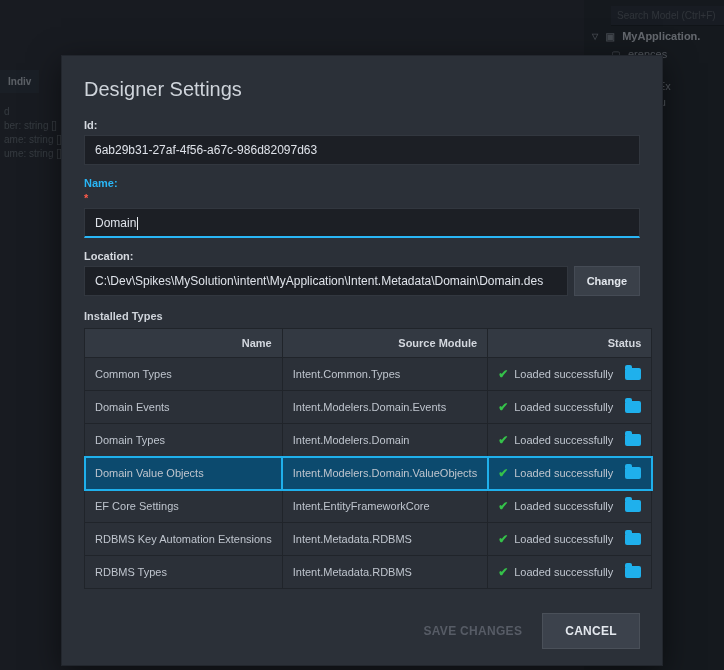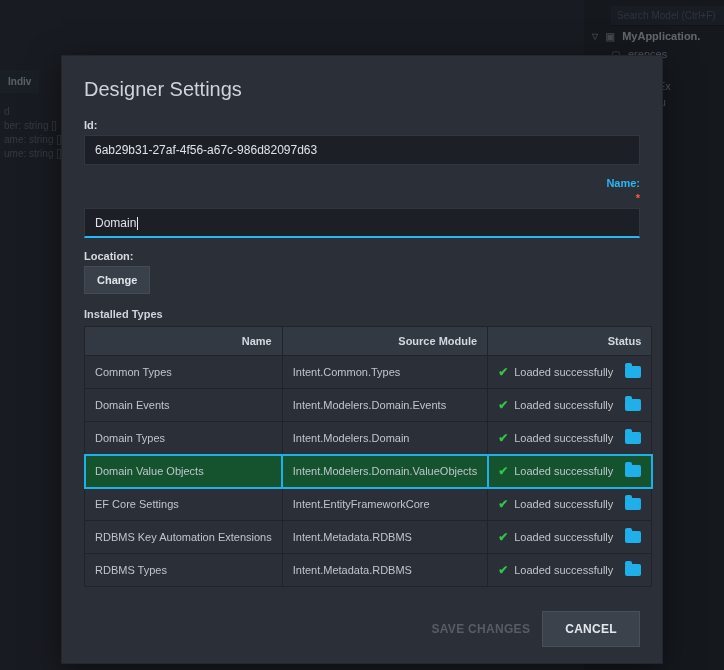--- a/index.html
+++ b/index.html
@@ -96,21 +96,20 @@
     color: #cfd4db;
     margin-bottom: 18px;
   }
 
   .field-label {
     font-size: 11px;
     font-weight: 600;
     margin-bottom: 4px;
     display: flex;
     gap: 3px;
-    text-align: right;
   }
   .field-label.accent { color: #29b6f6; flex-direction: column; }
   .req { color: #ff5a4a; }
 
   .field-input {
     width: 100%;
     background: #1c1f25;
     border: 1px solid #32373f;
     color: #dfe3ea;
     font-size: 12px;
@@ -160,21 +159,21 @@
     padding: 9px 10px;
     border: 1px solid #20242a;
     color: #bfc5ce;
     vertical-align: middle;
     white-space: nowrap;
     margin-left: 11px;
   }
   tbody tr.highlight td {
     outline: 2px solid #1fb0ec;
     outline-offset: -1px;
-    background: #14532d;
+    background: #0c4a6e;
   }
 
   .status-cell {
     display: flex;
     align-items: center;
     gap: 6px;
   }
   .check {
     color: #35c24a;
     font-weight: 700;
@@ -192,21 +191,21 @@
     position: absolute;
     top: -3px; left: 0;
     width: 7px; height: 4px;
     background: #1fb0ec;
     border-radius: 2px 2px 0 0;
   }
 
   .footer {
     display: flex;
     justify-content: flex-end;
-    gap: 4px;
+    gap: 12px;
     margin-top: 24px;
     align-items: center;
   }
   .btn-ghost {
     background: none;
     border: none;
     color: #575c66;
     font-size: 12px;
     font-weight: 600;
     padding: 10px 8px;
@@ -306,20 +305,21 @@
         <span class="req">*</span>
     </div>
     <div class="field-input focused">
       <span>Domain</span><span class="caret"></span>
     </div>
   </div>
 
   <div class="field">
     <div class="field-label">Location:</div>
     <div class="loc-row">
+      <div class="field-input">C:\Dev\Spikes\MySolution\intent\MyApplication\Intent.Metadata\Domain\Domain.des</div>
       <button class="btn">Change</button>
     </div>
   </div>
 
   <div class="section-label">Installed Types</div>
 
   <table>
     <thead>
       <tr>
         <th>Name</th>

